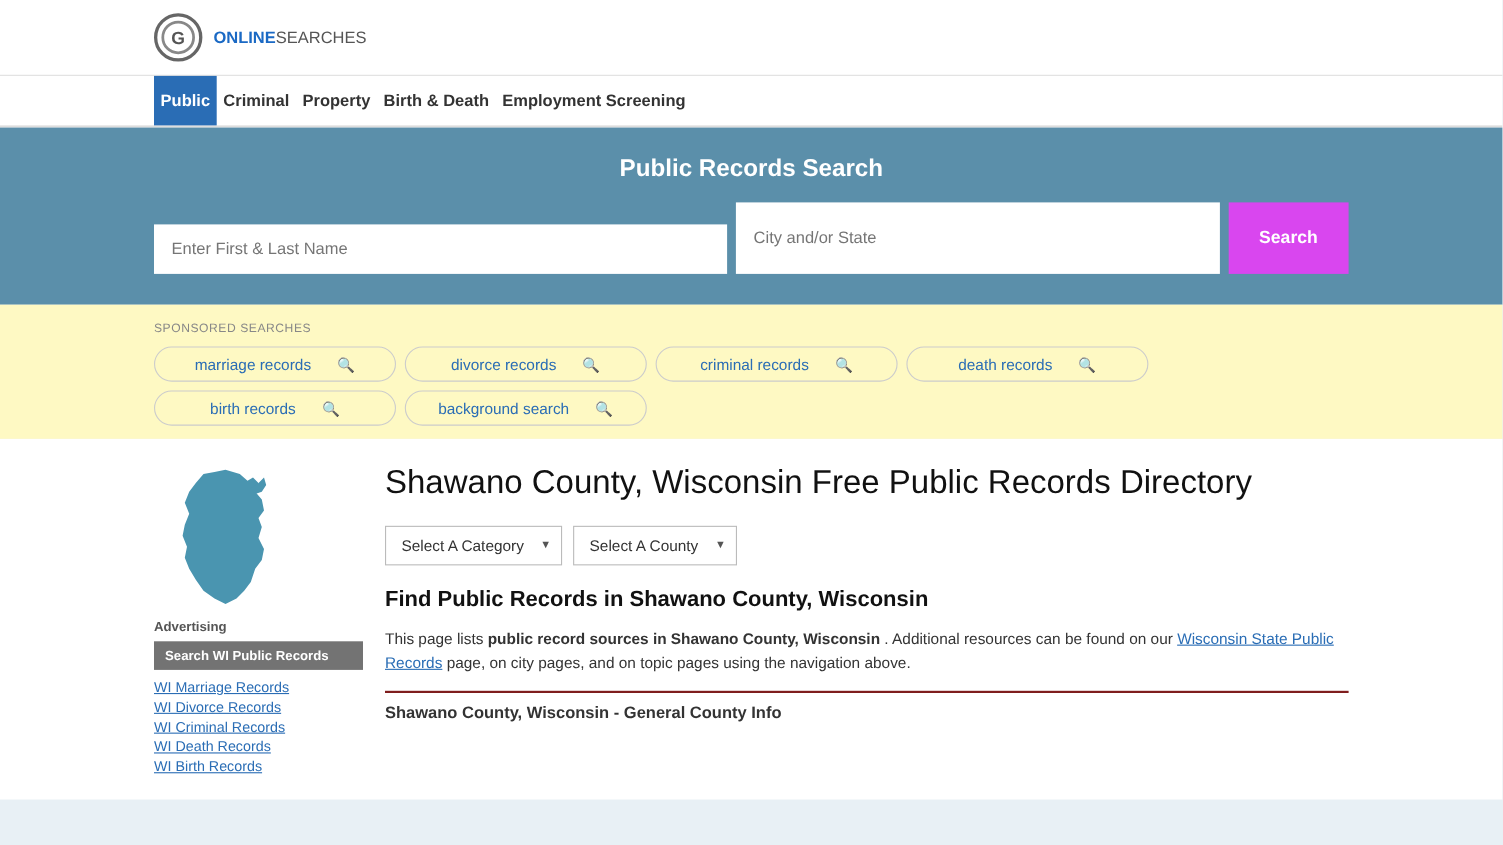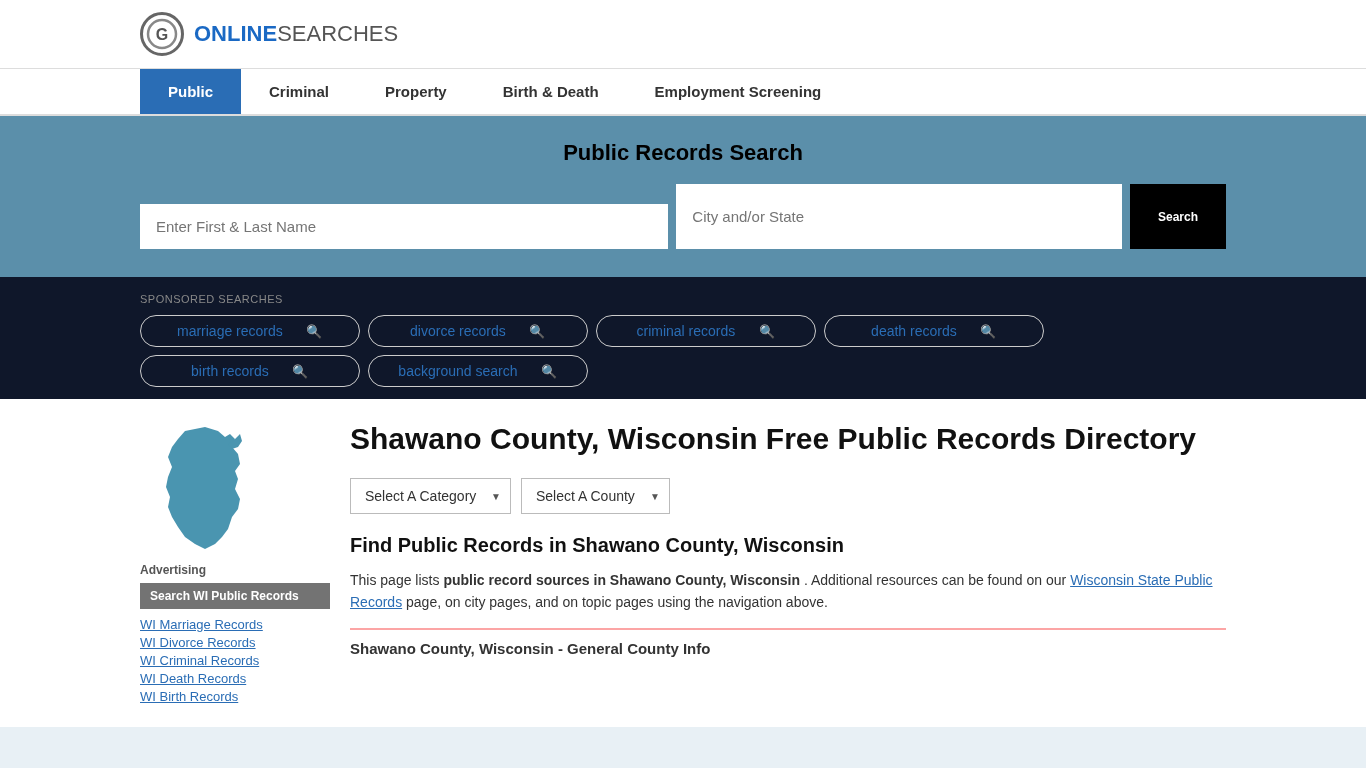--- a/index.html
+++ b/index.html
@@ -1,66 +1,66 @@
 <!DOCTYPE html>
 <html><head>
   <meta charset="utf-8">
   <style>
     * { margin: 0; padding: 0; box-sizing: border-box; }
     body { font-family: Arial, sans-serif; background: #e8f0f5; font-size: 14px; color: #333; }
 
     
     .header { background: #fff; padding: 12px 140px; display: flex; align-items: center; border-bottom: 1px solid #ddd; }
     .logo-circle { width: 44px; height: 44px; border-radius: 50%; border: 3px solid #666; display: flex; align-items: center; justify-content: center; margin-right: 10px; font-weight: bold; font-size: 20px; color: #555; }
-    .logo-text { font-size: 22px; font-weight: bold; }
+    .logo-text { font-size: 15px; font-weight: bold; }
     .logo-text span:first-child { color: #1a69c4; font-weight: 900; }
     .logo-text span:last-child { color: #555; font-weight: 400; }
 
     
     nav { background: #fff; display: flex; align-items: center; padding: 0 140px; border-bottom: 2px solid #ddd; }
-    nav a { display: inline-block; padding: 14px 28px; text-decoration: none; font-size: 15px; font-weight: 600; color: #333; }
+    nav a { display: inline-block; padding: 14px 6px; text-decoration: none; font-size: 15px; font-weight: 600; color: #333; }
     nav a.active { background: #2a6db5; color: #fff; }
 
     
     .search-banner { background: #5b8faa; padding: 24px 140px 28px; }
-    .search-banner h1 { text-align: center; color: #000000; font-size: 22px; font-weight: bold; margin-bottom: 18px; }
+    .search-banner h1 { text-align: center; color: #ffffff; font-size: 22px; font-weight: bold; margin-bottom: 18px; }
     .search-form { display: flex; gap: 8px; }
     .search-form input { flex: 1; padding: 14px 16px; font-size: 15px; border: none; outline: none; color: #aaa; background: #fff; }
     .search-form input:first-child { flex: 1.2; margin-top: 20px; }
-    .search-form button { background: #000000; color: #fff; border: none; padding: 14px 28px; font-size: 12px; font-weight: bold; cursor: pointer; white-space: nowrap; }
+    .search-form button { background: #d946ef; color: #fff; border: none; padding: 14px 28px; font-size: 16px; font-weight: bold; cursor: pointer; white-space: nowrap; }
 
     
-    .sponsored { background: #0f172a; padding: 16px 140px 12px; }
+    .sponsored { background: #fef9c3; padding: 16px 140px 12px; }
     .sponsored-label { font-size: 11px; color: #888; margin-bottom: 10px; letter-spacing: 0.5px; }
     .sponsored-tags { display: flex; flex-wrap: wrap; gap: 8px; }
     .tag { border: 1px solid #ccc; border-radius: 20px; padding: 7px 18px; font-size: 14px; color: #2a6db5; display: flex; align-items: center; gap: 24px; cursor: pointer; min-width: 220px; justify-content: center; }
     .tag-icon { font-size: 13px; color: #666; }
 
     
     .main { display: flex; padding: 20px 140px; gap: 20px; background: #fff; }
     .sidebar { width: 190px; flex-shrink: 0; }
     .state-map { width: 130px; height: 130px; margin-bottom: 14px; }
     .sidebar .advertising-label { font-size: 12px; font-weight: bold; color: #555; margin-bottom: 6px; }
     .sidebar-ad-btn { display: block; background: #737373; color: #fff; padding: 6px 10px; font-size: 12px; font-weight: bold; text-decoration: none; margin-bottom: 8px; }
     .sidebar-links a { display: block; color: #2a6db5; font-size: 13px; text-decoration: underline; margin-bottom: 3px; }
 
     .content { flex: 1; }
-    .page-title { font-size: 30px; font-weight: bold; color: #111; line-height: 1.3; margin-bottom: 20px; }
+    .page-title { font-size: 30px; font-weight: normal; color: #111; line-height: 1.3; margin-bottom: 20px; }
 
     .dropdowns { display: flex; gap: 10px; margin-bottom: 20px; }
     .dropdown-select { padding: 9px 14px; border: 1px solid #bbb; font-size: 14px; color: #333; background: #fff; cursor: pointer; appearance: none; -webkit-appearance: none; padding-right: 32px; }
     .dropdown-wrapper { position: relative; display: inline-block; }
     .dropdown-wrapper::after { content: '▼'; font-size: 10px; position: absolute; right: 10px; top: 50%; transform: translateY(-50%); pointer-events: none; color: #555; }
 
     .find-title { font-size: 20px; font-weight: bold; color: #111; margin-bottom: 12px; }
     .description { font-size: 14px; color: #333; line-height: 1.6; margin-bottom: 14px; }
     .description strong { font-weight: bold; }
     .description a { color: #2a6db5; }
 
-    .county-info-header { border-top: 2px solid #fca5a5; padding-top: 10px; font-size: 15px; font-weight: bold; color: #333; }
+    .county-info-header { border-top: 2px solid #7f1d1d; padding-top: 10px; font-size: 15px; font-weight: bold; color: #333; }
 
     
     .wi-shape { fill: #4a95b0; }
   </style>
 </head>
 <body>
 
 <div class="header">
   <div class="logo-circle">
     <svg width="32" height="32" viewBox="0 0 32 32">

